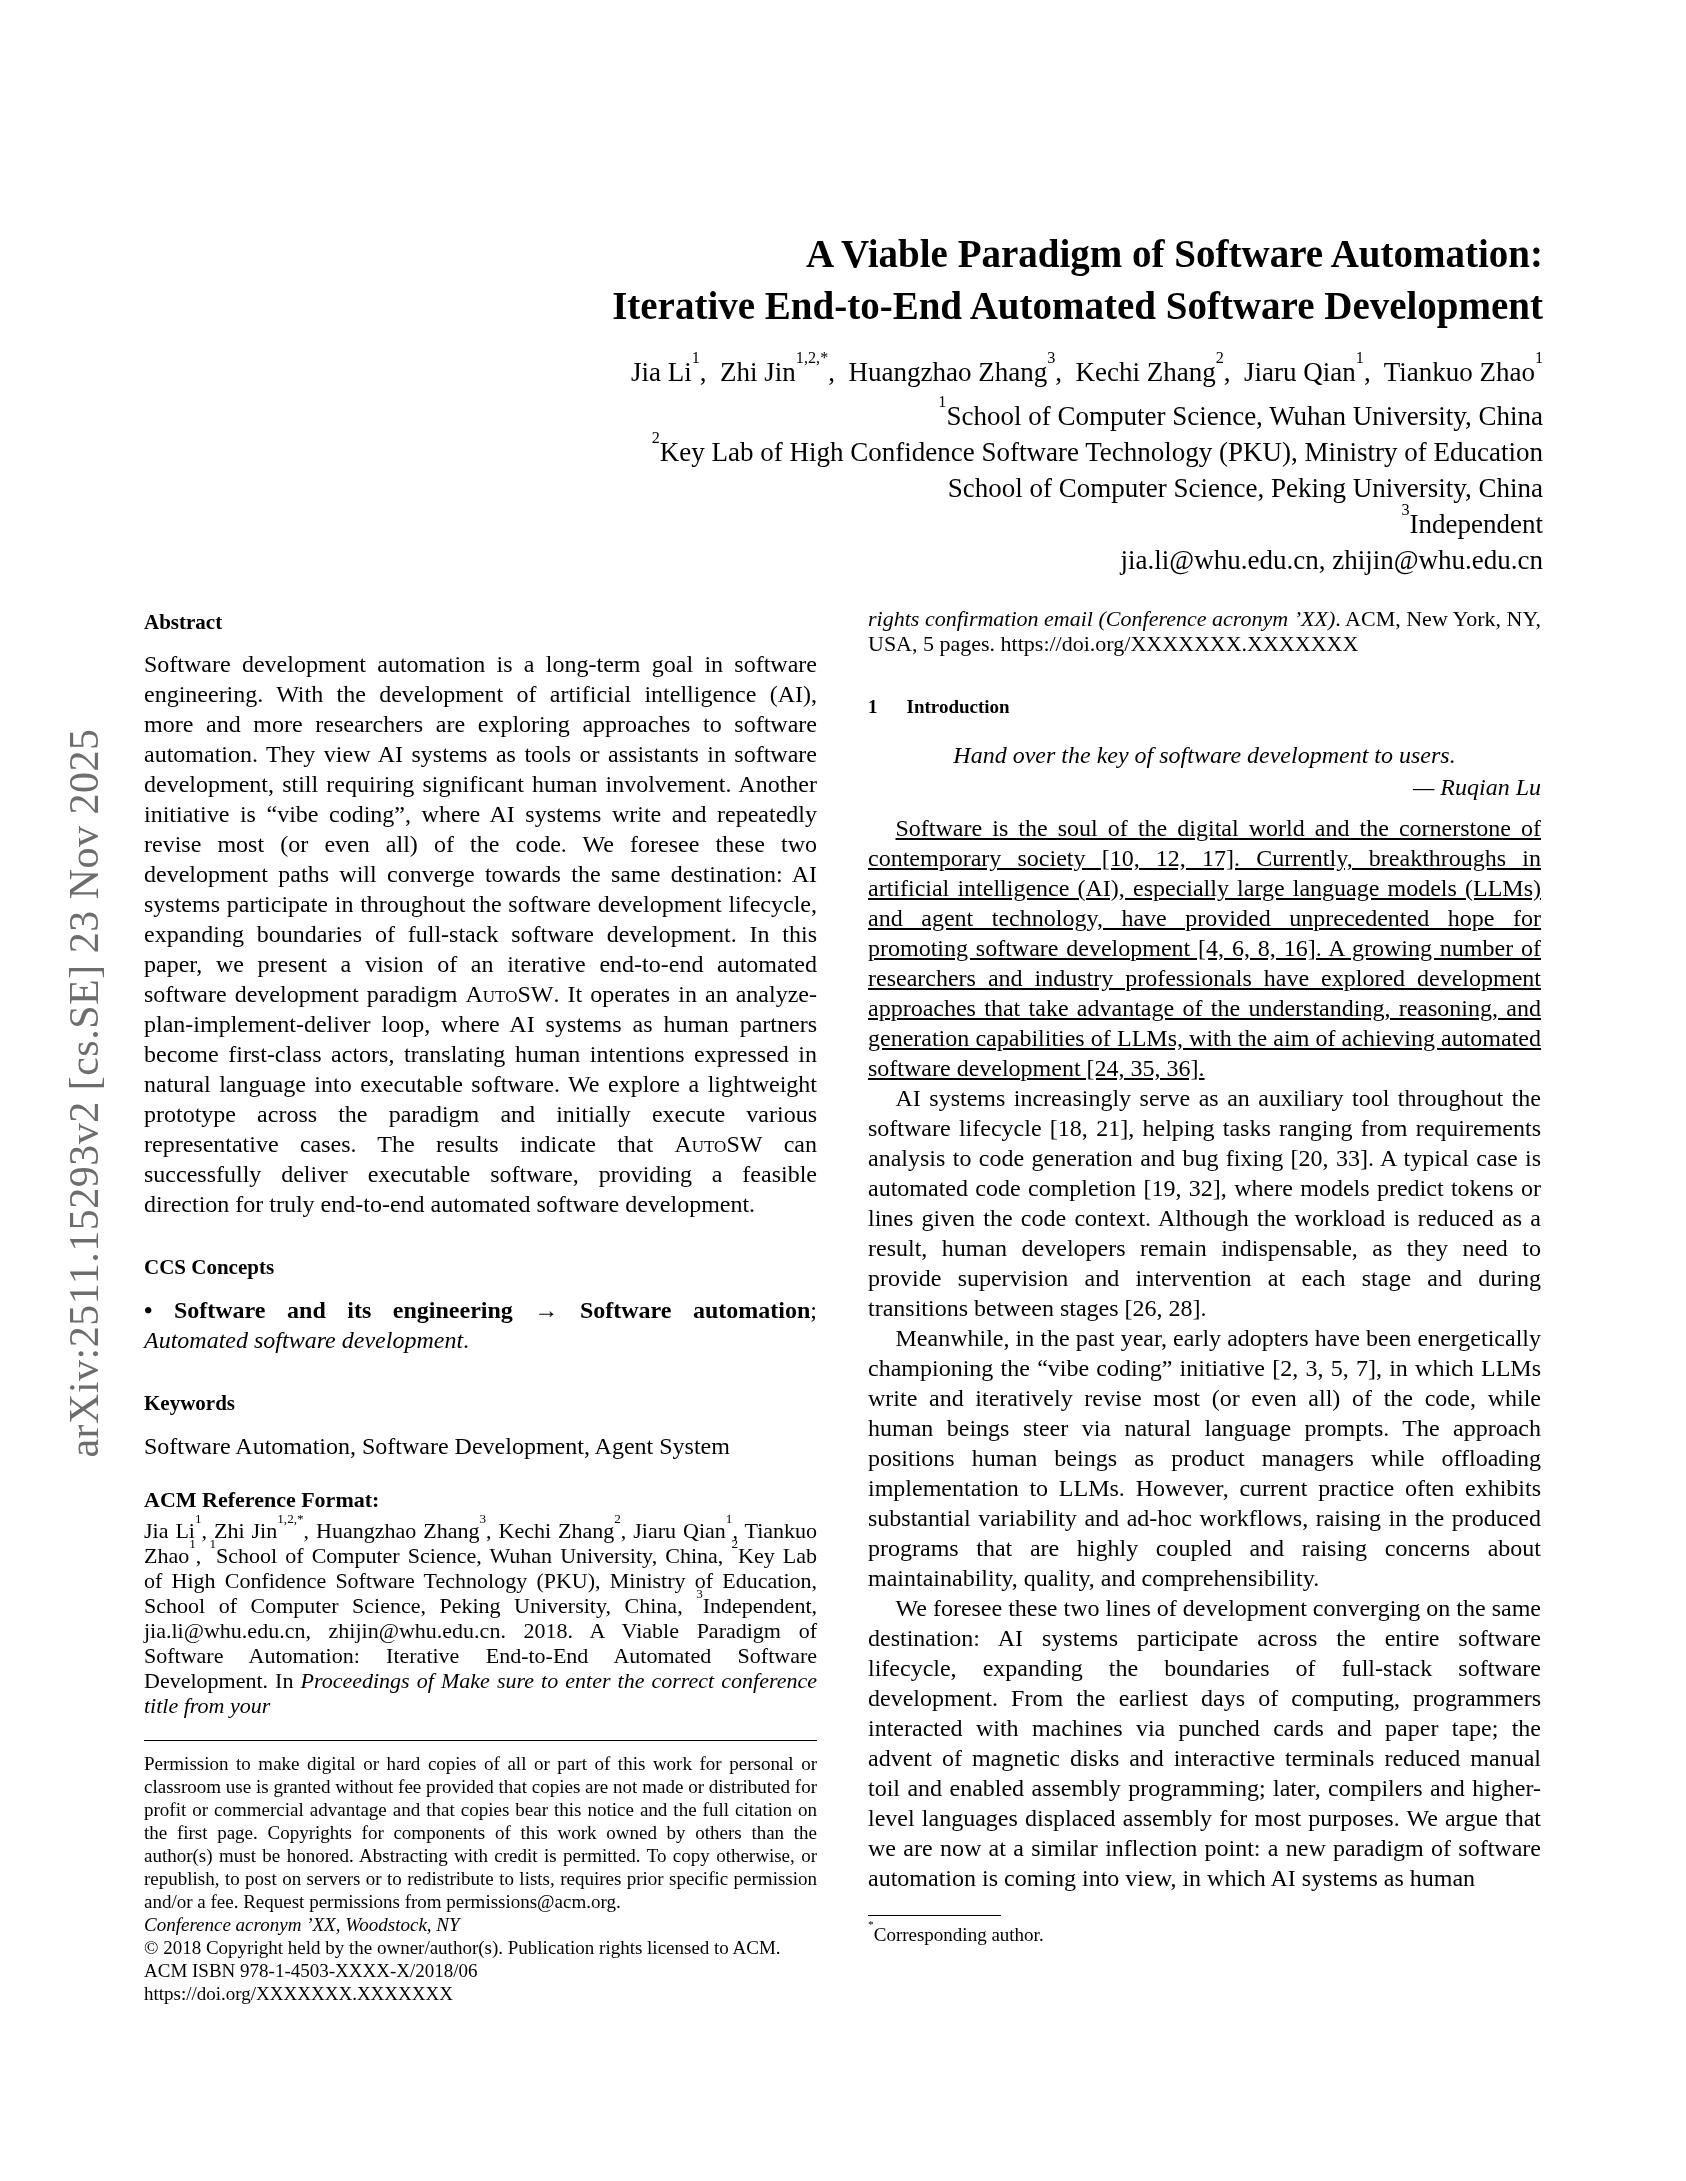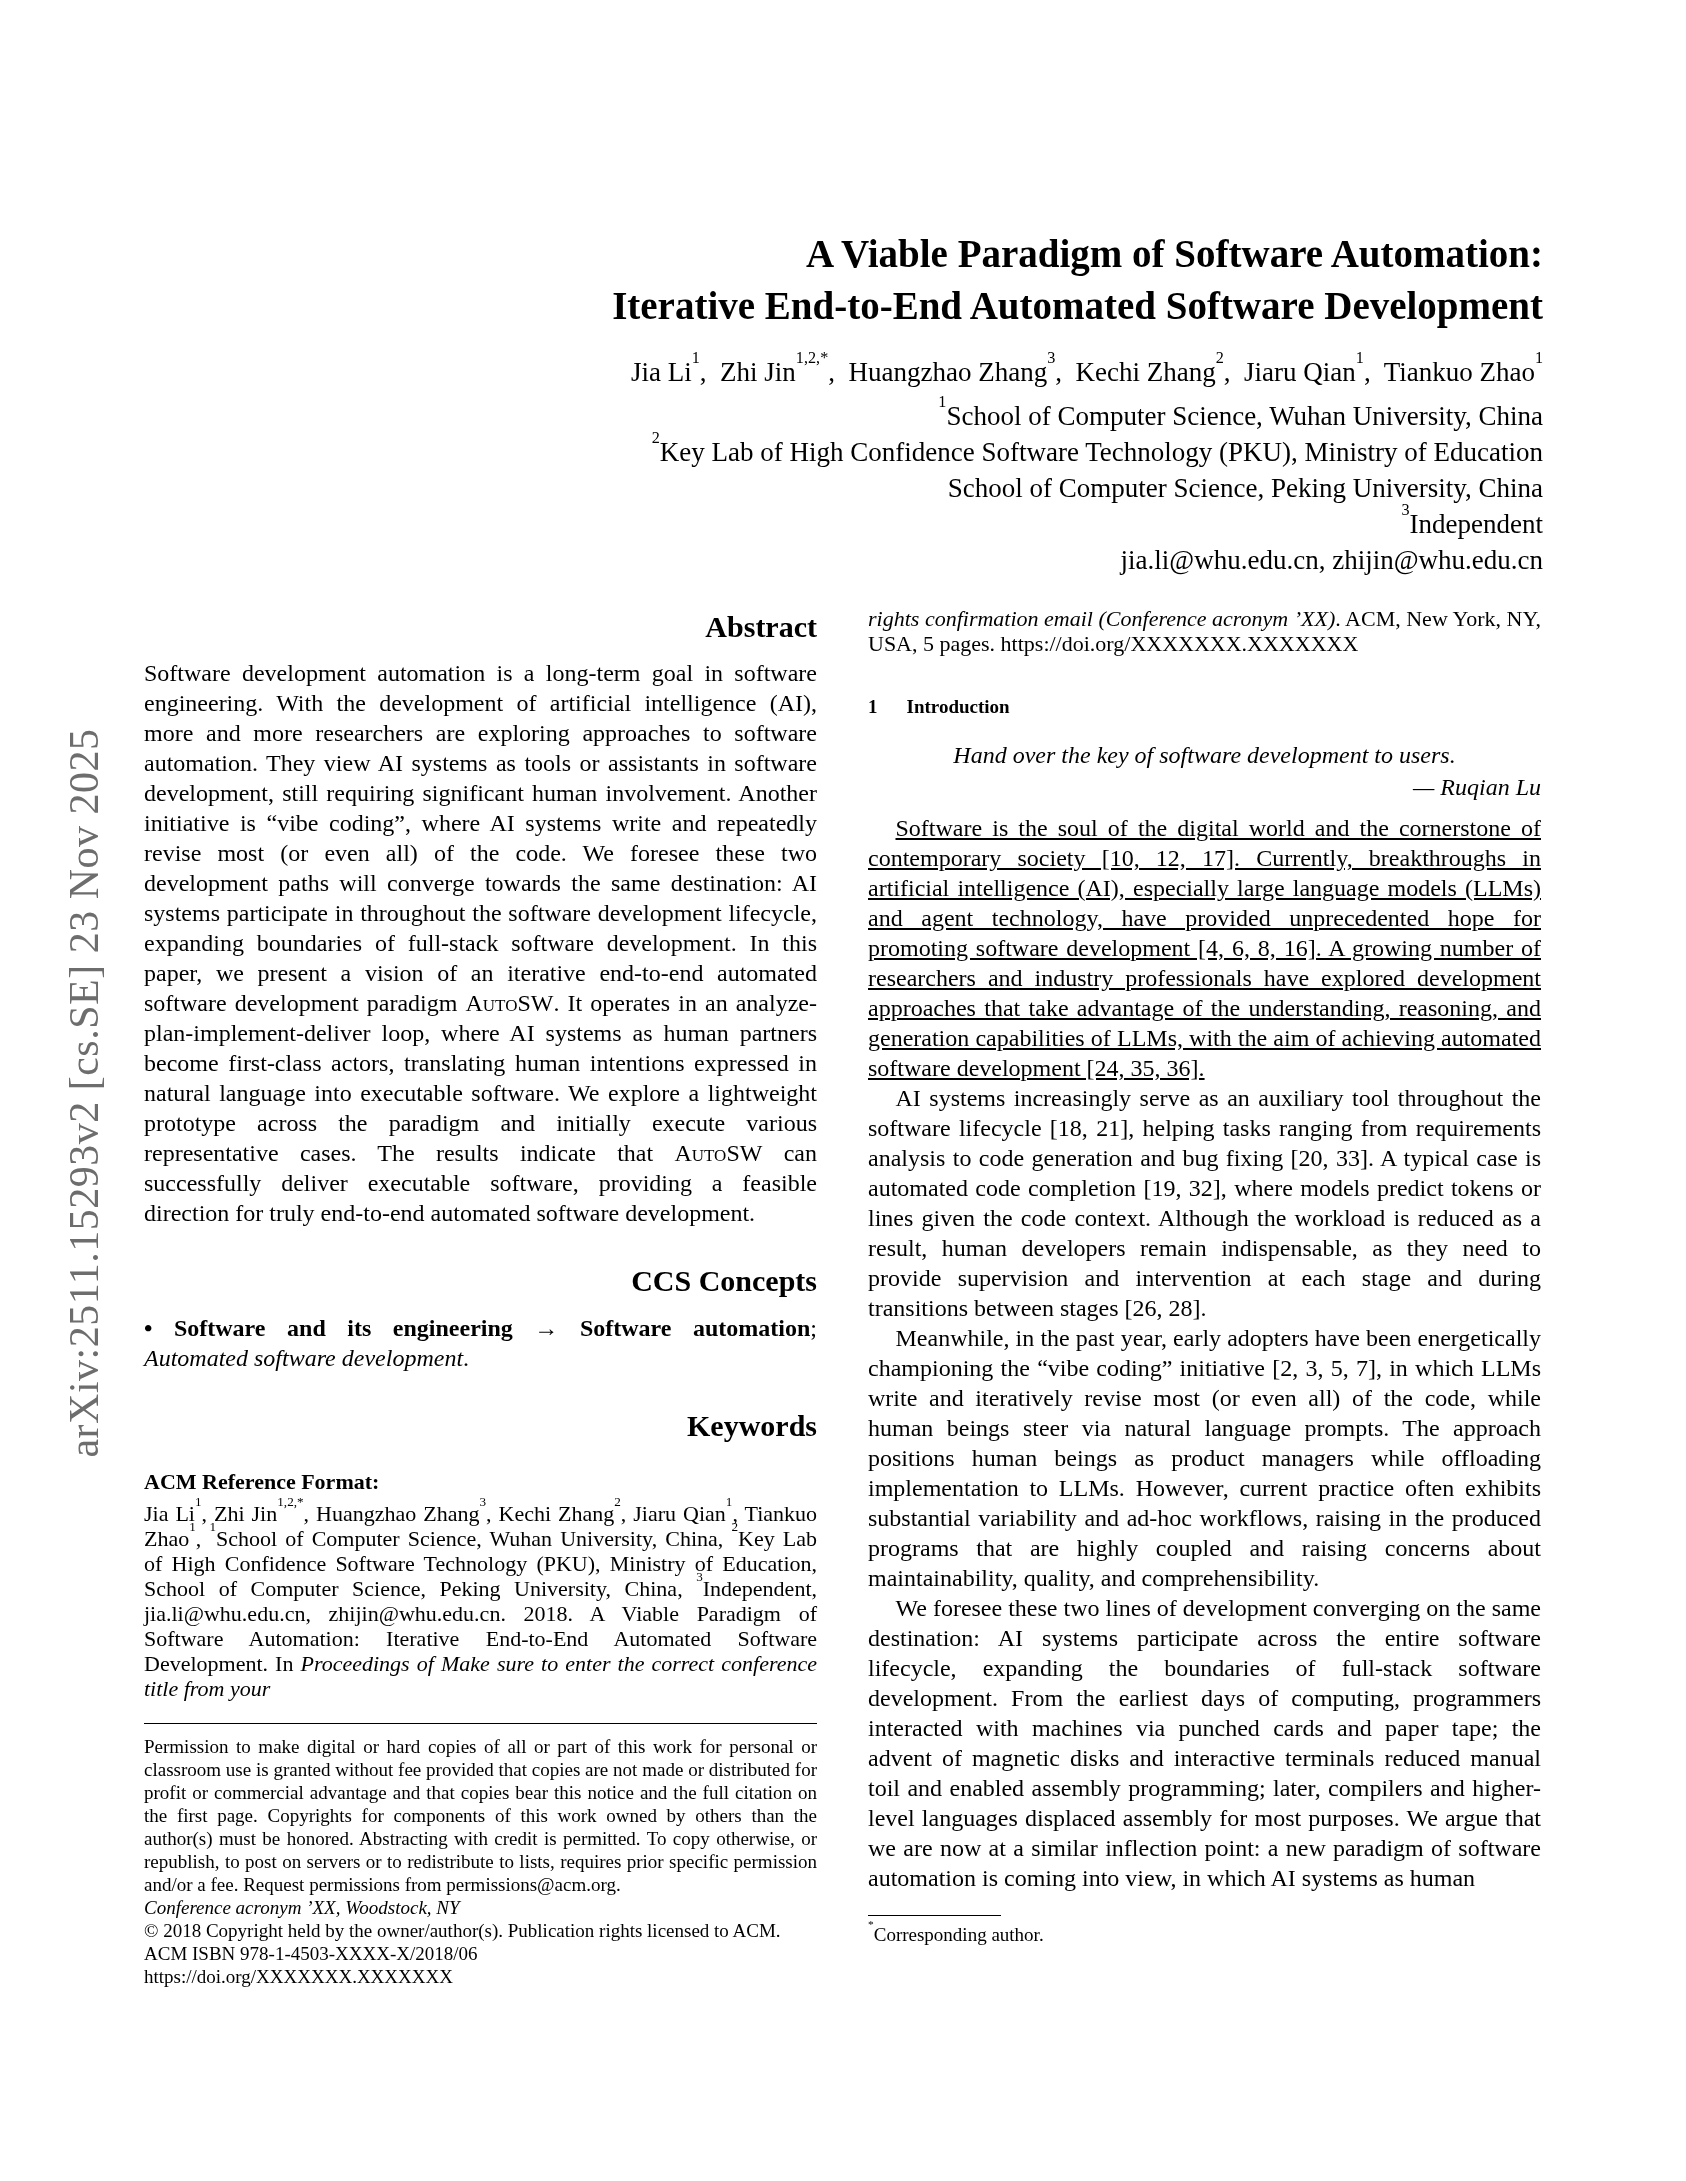--- a/index.html
+++ b/index.html
@@ -15,21 +15,21 @@
     white-space:nowrap; font-size:42px; color:#6d6d6d; letter-spacing:0.5px;
   }
   .header { position:absolute; top:228px; left:145px; width:1398px; text-align:right; }
   .title-line { display:block; font-weight:bold; font-size:39px; line-height:52px; }
   .byline { margin-top:24px; font-size:27px; line-height:33px; white-space:pre-wrap; }
   .affil-block { margin-top:9.2px; }
   .affil-line, .emails { font-size:27px; line-height:36px; }
   sup { font-size:60%; line-height:0; position:relative; top:-0.5em; }
   .cols { position:absolute; top:606px; left:144px; width:1398px; display:flex; gap:51px; }
   .col { width:673px; }
-  .sec-heading { font-size:30px; font-weight:bold; margin:3.7px 0 14.7px 0;text-align:right; }
+  .sec-heading { font-size:21px; font-weight:bold; margin:3.7px 0 14.7px 0; }
   .sec-heading.mt { margin-top:36px; }
   .body-text { font-size:24px; line-height:30px; text-align:justify; }
   .para { text-indent:27.5px; }
   .para.first { margin-top:11px;text-decoration:underline; }
   .small-text { font-size:22px; line-height:25px; text-align:justify; }
   .acm-heading { font-size:22px; font-weight:bold; margin:26px 0 5.5px 0; }
   .footrule { border-top:1.8px solid #000; width:100%; margin-top:22px; margin-bottom:11px; }
   .footrule.short { width:133px; margin-bottom:7.3px; }
   .tiny-text { font-size:19px; line-height:23px; text-align:justify; }
   .tiny-line { font-size:19px; line-height:23px; }
@@ -66,20 +66,21 @@
   <div class="cols">
 
     <section class="col">
       <h2 class="sec-heading">Abstract</h2>
       <p class="body-text"><span>Software development automation is a long-term goal in software engineering. With the development of artificial intelligence (AI), more and more researchers are exploring approaches to software automation. They view AI systems as tools or assistants in software development, still requiring significant human involvement. Another initiative is “vibe coding”, where AI systems write and repeatedly revise most (or even all) of the code. We foresee these two development paths will converge towards the same destination: AI systems participate in throughout the software development lifecycle, expanding boundaries of full-stack software development. In this paper, we present a vision of an iterative end-to-end automated software development paradigm </span><span class="sc">AutoSW</span><span>. It operates in an analyze-plan-implement-deliver loop, where AI systems as human partners become first-class actors, translating human intentions expressed in natural language into executable software. We explore a lightweight prototype across the paradigm and initially execute various representative cases. The results indicate that </span><span class="sc">AutoSW</span><span> can successfully deliver executable software, providing a feasible direction for truly end-to-end automated software development.</span></p>
 
       <h2 class="sec-heading mt">CCS Concepts</h2>
       <p class="body-text"><span class="b">• </span><span class="b">Software and its engineering</span><span> → </span><span class="b">Software automation</span><span>; </span><span class="it">Automated software development</span><span>.</span></p>
 
       <h2 class="sec-heading mt">Keywords</h2>
+      <p class="body-text">Software Automation, Software Development, Agent System</p>
 
       <h3 class="acm-heading">ACM Reference Format:</h3>
       <p class="small-text"><span>Jia Li</span><sup>1</sup><span>, Zhi Jin</span><sup>1,2,*</sup><span>, Huangzhao Zhang</span><sup>3</sup><span>, Kechi Zhang</span><sup>2</sup><span>, Jiaru Qian</span><sup>1</sup><span>, Tiankuo Zhao</span><sup>1</sup><span>, </span><sup>1</sup><span>School of Computer Science, Wuhan University, China, </span><sup>2</sup><span>Key Lab of High Confidence Software Technology (PKU), Ministry of Education, School of Computer Science, Peking University, China, </span><sup>3</sup><span>Independent, jia.li@whu.edu.cn, zhijin@whu.edu.cn. 2018. A Viable Paradigm of Software Automation: Iterative End-to-End Automated Software Development. In </span><span class="it">Proceedings of Make sure to enter the correct conference title from your</span></p>
 
       <div class="footrule"></div>
       <p class="tiny-text">Permission to make digital or hard copies of all or part of this work for personal or classroom use is granted without fee provided that copies are not made or distributed for profit or commercial advantage and that copies bear this notice and the full citation on the first page. Copyrights for components of this work owned by others than the author(s) must be honored. Abstracting with credit is permitted. To copy otherwise, or republish, to post on servers or to redistribute to lists, requires prior specific permission and/or a fee. Request permissions from permissions@acm.org.</p>
       <p class="tiny-line it">Conference acronym ’XX, Woodstock, NY</p>
       <p class="tiny-line">© 2018 Copyright held by the owner/author(s). Publication rights licensed to ACM.</p>
       <p class="tiny-line">ACM ISBN 978-1-4503-XXXX-X/2018/06</p>
       <p class="tiny-line">https://doi.org/XXXXXXX.XXXXXXX</p>

